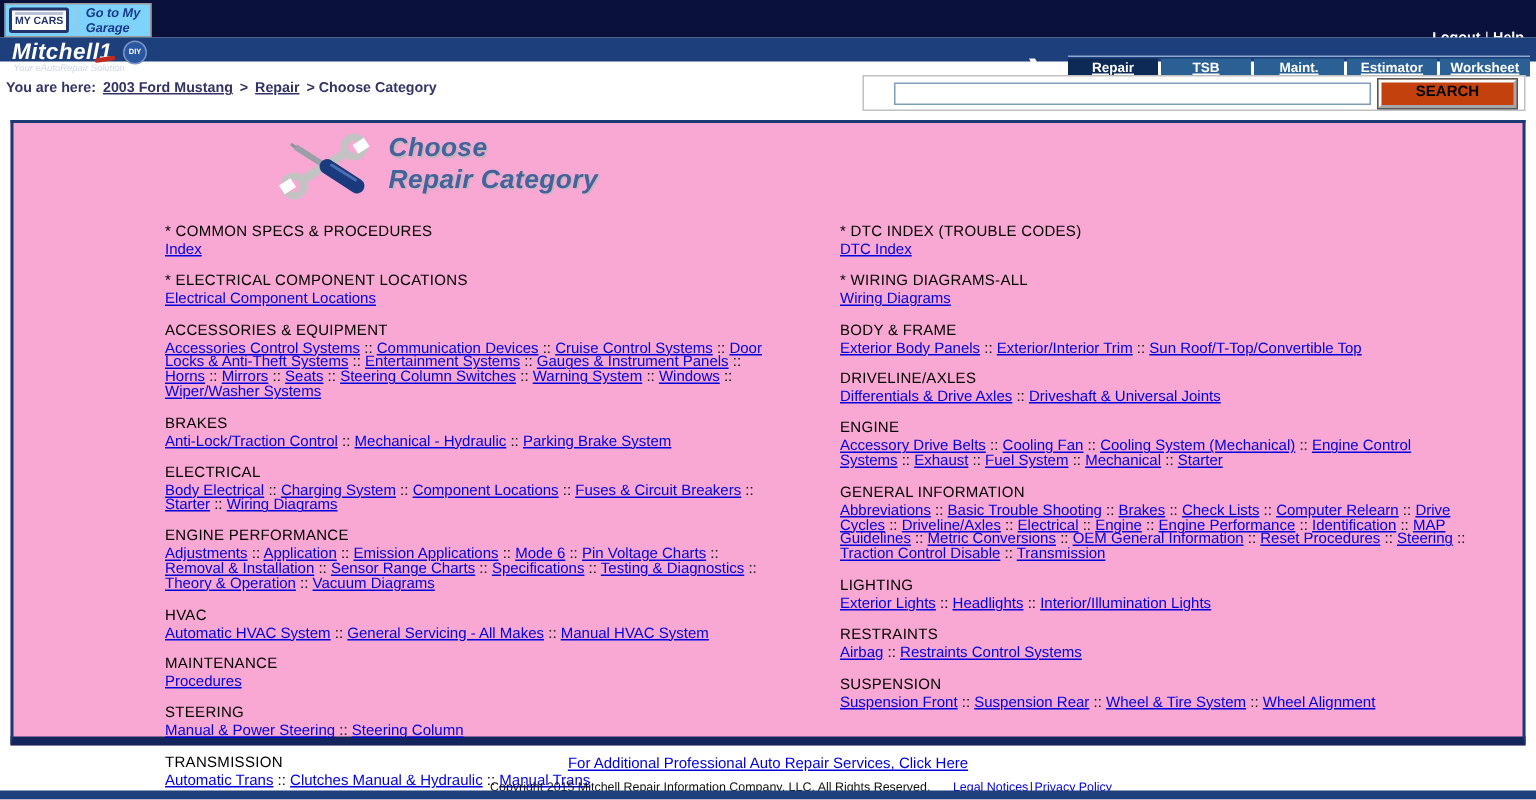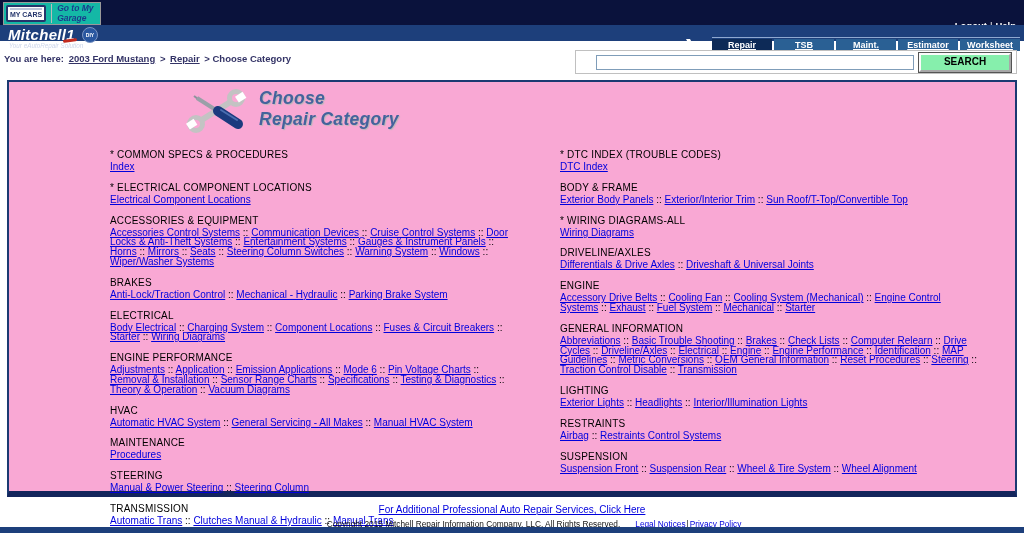--- a/index.html
+++ b/index.html
@@ -7,21 +7,21 @@
     --link:#0000dd; --title:#44639c; --breadcrumb:#333366; --panelborder:#1b3a72; --footbar:#13255c;
   }
   *{box-sizing:border-box}
   html,body{margin:0;padding:0}
   body{width:1024px;height:533px;position:relative;overflow:hidden;background:#fff;
        font-family:"Liberation Sans", sans-serif;}
   a{cursor:pointer}
 
   
   .topbar{position:absolute;top:0;left:0;width:100%;height:25px;background:var(--topbar);}
-  .garage-box{position:absolute;top:2px;left:3px;height:23px;background:#14b8a6;border:1px solid #999;
+  .garage-box{position:absolute;top:2px;left:3px;height:23px;background:#7dd3fc;border:1px solid #999;
               display:flex;align-items:center;padding:1px 5px 1px 2px;gap:5px;}
   .plate{border:2px solid #24356b;border-radius:2px;font-size:7px;font-weight:bold;color:#24356b;
          padding:4px 2px 2px;line-height:1;white-space:nowrap;position:relative;background:#fdfdfd;}
   .plate::before{content:"";position:absolute;top:1px;left:2px;right:2px;height:2px;background:#b9c2d8;}
   .garage-label{color:#1a3a8c;font-style:italic;font-weight:bold;font-size:8.5px;line-height:1.1;
                 width:44px;border-left:1px solid #bbb;padding-left:5px;}
   .logout-help{position:absolute;top:20px;right:8px;color:#fff;font-size:9.5px;font-weight:bold;text-align:right;}
   .logout-help a{color:#fff;text-decoration:underline;}
   .logout-help .pipe{margin:0 3px;font-weight:normal;}
   .version{color:#c6cde0;font-size:7.5px;font-weight:normal;margin-top:1px;}
@@ -41,21 +41,21 @@
   .tab{display:block;width:60px;height:12px;line-height:12px;text-align:center;background:var(--tab);
        color:#fff;font-size:9px;font-weight:bold;text-decoration:underline;}
   .tab.active{background:var(--tab_active);}
 
   
   .breadcrumb{position:absolute;top:53px;left:4px;font-size:9.5px;color:var(--breadcrumb);font-weight:bold;}
   .breadcrumb a{color:var(--breadcrumb);text-decoration:underline;margin:0 2px;}
   .search-panel{position:absolute;top:50px;right:7px;width:442px;height:24px;background:#fff;
         border:1px solid #c0c0c0;display:flex;align-items:center;justify-content:flex-end;gap:5px;padding:0 5px;}
   .search-panel input{width:318px;height:15px;border:1px solid #7f9db9;font-size:10px;padding:0 2px;}
-  .search-panel button{width:92px;height:19px;background:#86efac;border:2px outset #fbfbfb;outline:1px solid #555;
+  .search-panel button{width:92px;height:19px;background:#c2410c;border:2px outset #fbfbfb;outline:1px solid #555;
         font-family:"Liberation Sans",sans-serif;font-size:10px;font-weight:bold;color:#000;line-height:1;}
 
   
   .main-panel{position:absolute;top:80px;left:7px;width:1010px;height:417px;background:#f9a8d4;
         border:2px solid var(--panelborder);border-bottom:6px solid var(--footbar);}
   .title-row{margin:6px 0 0 176px;display:flex;align-items:flex-start;}
   .title-text{margin-left:12px;color:var(--title);font-weight:bold;font-style:italic;font-size:17.5px;
         line-height:1.18;text-shadow:1px 1px 1px #b9b9b9;letter-spacing:.3px;}
   .columns{display:flex;margin-top:15px;}
   .col.left{width:402px;margin-left:101px;}
@@ -189,27 +189,27 @@
     <p class="sec-links"><a>Automatic Trans</a><span class="sep"> :: </span><a>Clutches Manual &amp; Hydraulic</a><span class="sep"> :: </span><a>Manual Trans</a></p>
   </div>
 </div>
     <div class="col right">
   <div class="section">
     <h3 class="sec-heading">* DTC INDEX (TROUBLE CODES)</h3>
     <p class="sec-links"><a>DTC Index</a></p>
   </div>
 
   <div class="section">
+    <h3 class="sec-heading">* WIRING DIAGRAMS-ALL</h3>
+    <p class="sec-links"><a>Wiring Diagrams</a></p>
+  </div>
+
+  <div class="section">
     <h3 class="sec-heading">BODY &amp; FRAME</h3>
     <p class="sec-links"><a>Exterior Body Panels</a><span class="sep"> :: </span><a>Exterior/Interior Trim</a><span class="sep"> :: </span><a>Sun Roof/T-Top/Convertible Top</a></p>
-  </div>
-
-  <div class="section">
-    <h3 class="sec-heading">* WIRING DIAGRAMS-ALL</h3>
-    <p class="sec-links"><a>Wiring Diagrams</a></p>
   </div>
 
   <div class="section">
     <h3 class="sec-heading">DRIVELINE/AXLES</h3>
     <p class="sec-links"><a>Differentials &amp; Drive Axles</a><span class="sep"> :: </span><a>Driveshaft &amp; Universal Joints</a></p>
   </div>
 
   <div class="section">
     <h3 class="sec-heading">ENGINE</h3>
     <p class="sec-links"><a>Accessory Drive Belts</a><span class="sep"> :: </span><a>Cooling Fan</a><span class="sep"> :: </span><a>Cooling System (Mechanical)</a><span class="sep"> :: </span><a>Engine Control Systems</a><span class="sep"> :: </span><a>Exhaust</a><span class="sep"> :: </span><a>Fuel System</a><span class="sep"> :: </span><a>Mechanical</a><span class="sep"> :: </span><a>Starter</a></p>

